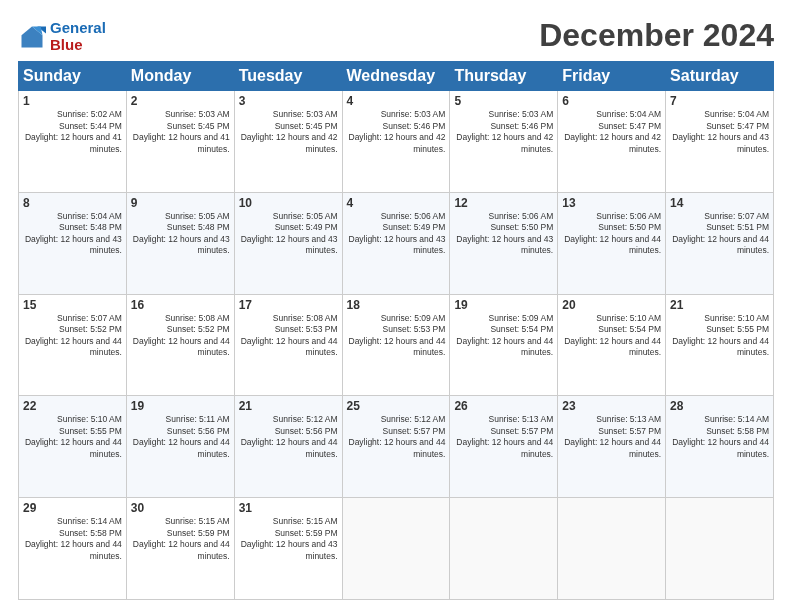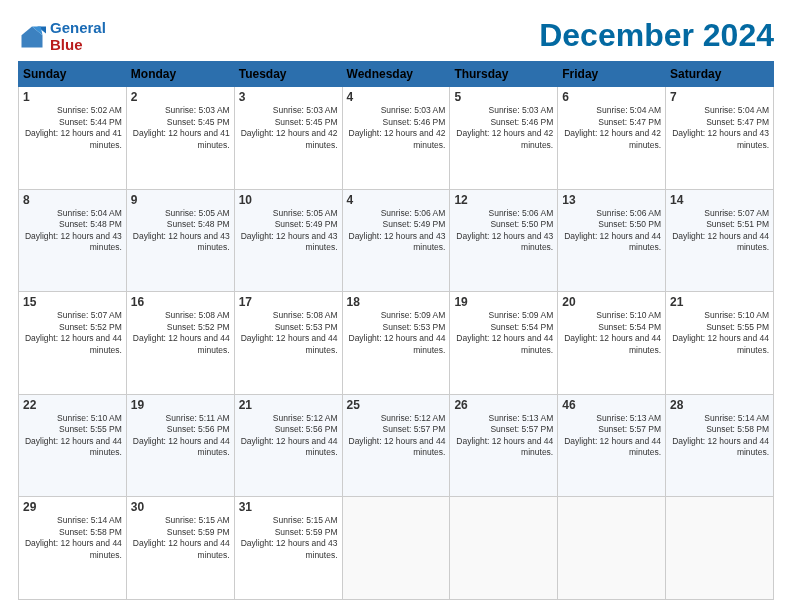--- a/index.html
+++ b/index.html
@@ -40,40 +40,40 @@
     .logo-icon {
       width: 28px;
       height: 28px;
     }
     .title-block {
       text-align: right;
     }
     .main-title {
       font-size: 32px;
       font-weight: bold;
-      color: #0369a1;
+      color: #404040;
       line-height: 1.1;
     }
     .subtitle {
       font-size: 14px;
       color: #555;
       margin-top: 2px;
     }
     .calendar {
       width: 100%;
       border-collapse: collapse;
       flex: 1;
       font-size: 9.5px;
     }
     .calendar thead th {
       background-color: #2c6fad;
-      color: #000000;
+      color: #ffffff;
       padding: 5px 4px;
       text-align: left;
-      font-size: 12px;
+      font-size: 16px;
       font-weight: bold;
       border: 1px solid #2c6fad;
     }
     .calendar tbody td {
       border: 1px solid #ccc;
       padding: 3px 4px;
       vertical-align: top;
       width: 14.28%;
       background: #fff;
     }
@@ -236,21 +236,21 @@
           </td>
           <td>
             <span class="day-number">25</span>
             <div class="day-content">Sunrise: 5:12 AM<br>Sunset: 5:57 PM<br>Daylight: 12 hours and 44 minutes.</div>
           </td>
           <td>
             <span class="day-number">26</span>
             <div class="day-content">Sunrise: 5:13 AM<br>Sunset: 5:57 PM<br>Daylight: 12 hours and 44 minutes.</div>
           </td>
           <td>
-            <span class="day-number">46</span>
+            <span class="day-number">23</span>
             <div class="day-content">Sunrise: 5:13 AM<br>Sunset: 5:57 PM<br>Daylight: 12 hours and 44 minutes.</div>
           </td>
           <td>
             <span class="day-number">28</span>
             <div class="day-content">Sunrise: 5:14 AM<br>Sunset: 5:58 PM<br>Daylight: 12 hours and 44 minutes.</div>
           </td>
         </tr>
         <tr>
           <td>
             <span class="day-number">29</span>

